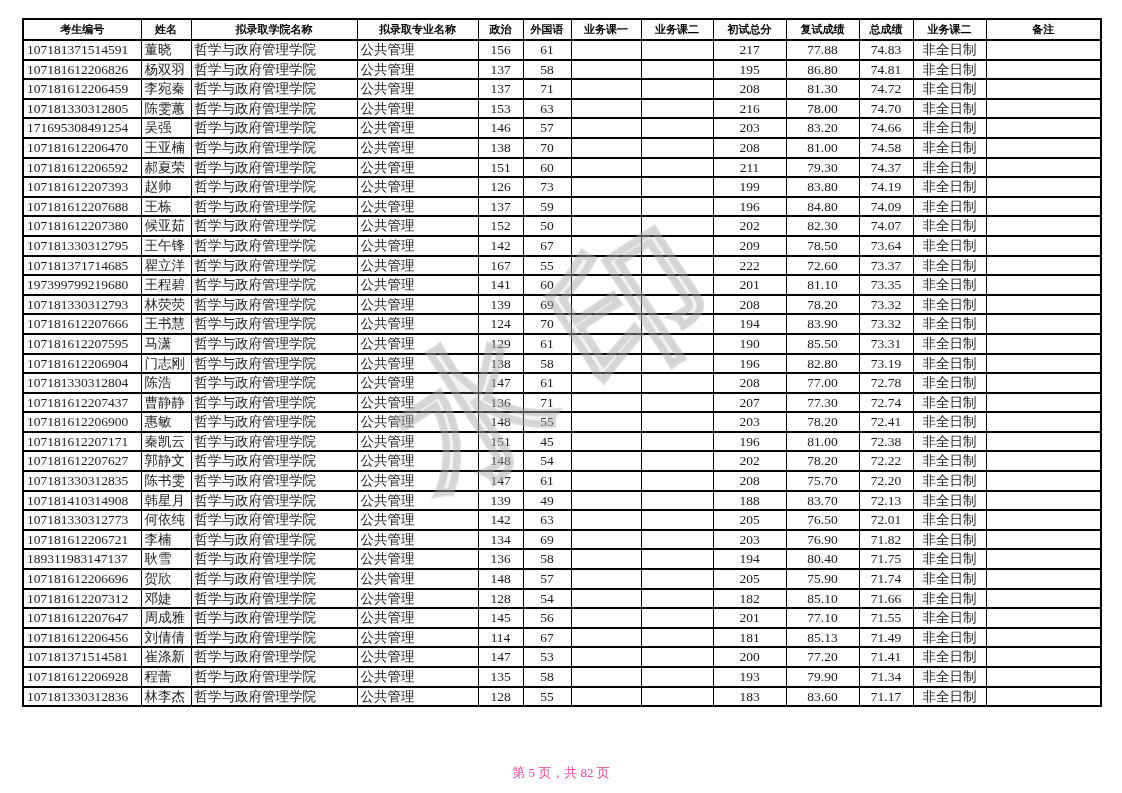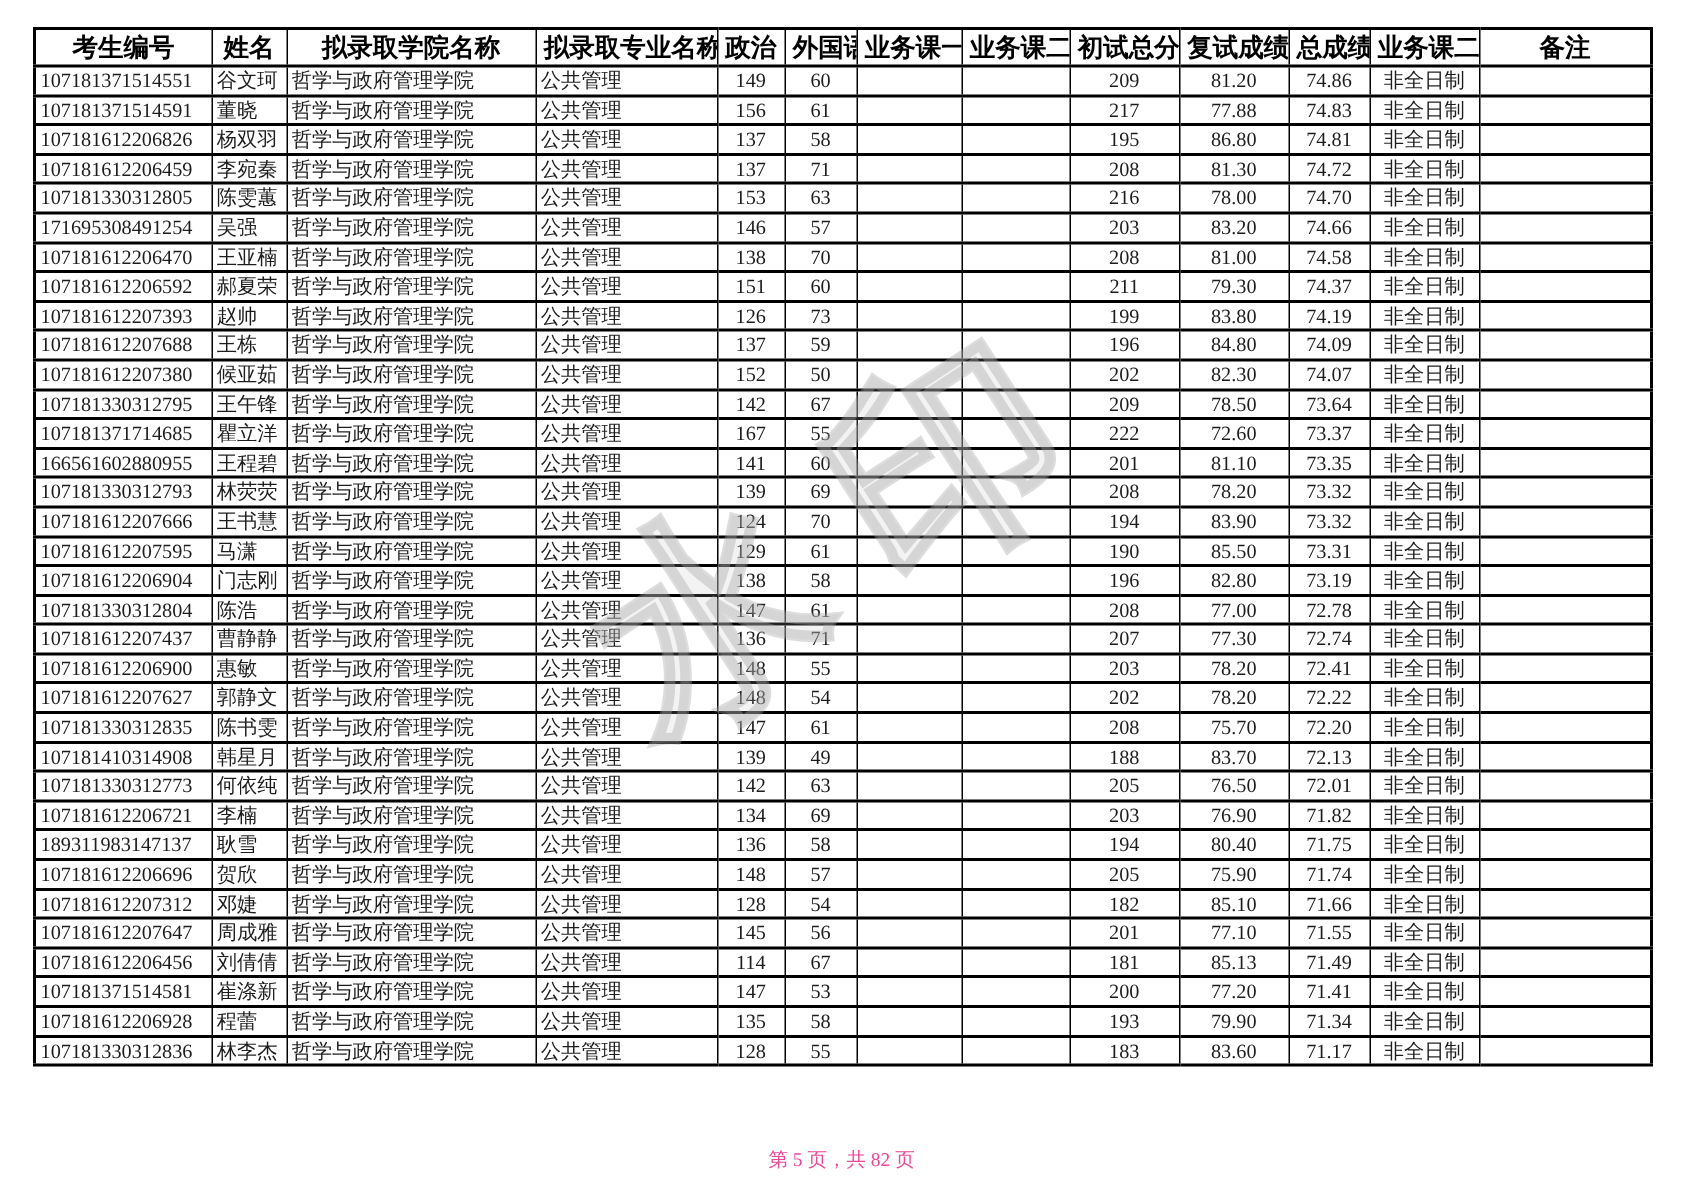--- a/index.html
+++ b/index.html
@@ -24,21 +24,21 @@
     border-bottom:2px solid #000;
     border-left:1px solid #000;
     border-right:1px solid #000;
     white-space:nowrap;
     overflow:hidden;
     color:#1c1c1c;
   }
   th {
     height:19px;
     font-family:"Liberation Sans", sans-serif;
-    font-size:17px;
+    font-size:11px;
     font-weight:bold;
     text-align:center;
     padding:0 5px;
     color:#000;
   }
   td {
     height:17.6px;
     font-family:"Liberation Serif", serif;
     font-size:13.5px;
     padding:0 3px;
@@ -108,35 +108,20 @@
           <th>业务课二</th>
           <th>初试总分</th>
           <th>复试成绩</th>
           <th>总成绩</th>
           <th>业务课二</th>
           <th>备注</th>
         </tr>
     </thead>
     <tbody>
         <tr>
-          <td class="left">107181371514551</td>
-          <td class="left">谷文珂</td>
-          <td class="left">哲学与政府管理学院</td>
-          <td class="left">公共管理</td>
-          <td class="center">149</td>
-          <td class="center">60</td>
-          <td class="center"></td>
-          <td class="center"></td>
-          <td class="center">209</td>
-          <td class="center">81.20</td>
-          <td class="center">74.86</td>
-          <td class="center">非全日制</td>
-          <td class="center"></td>
-        </tr>
-        <tr>
           <td class="left">107181371514591</td>
           <td class="left">董晓</td>
           <td class="left">哲学与政府管理学院</td>
           <td class="left">公共管理</td>
           <td class="center">156</td>
           <td class="center">61</td>
           <td class="center"></td>
           <td class="center"></td>
           <td class="center">217</td>
           <td class="center">77.88</td>
@@ -303,21 +288,21 @@
           <td class="center">55</td>
           <td class="center"></td>
           <td class="center"></td>
           <td class="center">222</td>
           <td class="center">72.60</td>
           <td class="center">73.37</td>
           <td class="center">非全日制</td>
           <td class="center"></td>
         </tr>
         <tr>
-          <td class="left">166561602880955</td>
+          <td class="left">197399799219680</td>
           <td class="left">王程碧</td>
           <td class="left">哲学与政府管理学院</td>
           <td class="left">公共管理</td>
           <td class="center">141</td>
           <td class="center">60</td>
           <td class="center"></td>
           <td class="center"></td>
           <td class="center">201</td>
           <td class="center">81.10</td>
           <td class="center">73.35</td>
@@ -423,20 +408,35 @@
           <td class="center">55</td>
           <td class="center"></td>
           <td class="center"></td>
           <td class="center">203</td>
           <td class="center">78.20</td>
           <td class="center">72.41</td>
           <td class="center">非全日制</td>
           <td class="center"></td>
         </tr>
         <tr>
+          <td class="left">107181612207171</td>
+          <td class="left">秦凯云</td>
+          <td class="left">哲学与政府管理学院</td>
+          <td class="left">公共管理</td>
+          <td class="center">151</td>
+          <td class="center">45</td>
+          <td class="center"></td>
+          <td class="center"></td>
+          <td class="center">196</td>
+          <td class="center">81.00</td>
+          <td class="center">72.38</td>
+          <td class="center">非全日制</td>
+          <td class="center"></td>
+        </tr>
+        <tr>
           <td class="left">107181612207627</td>
           <td class="left">郭静文</td>
           <td class="left">哲学与政府管理学院</td>
           <td class="left">公共管理</td>
           <td class="center">148</td>
           <td class="center">54</td>
           <td class="center"></td>
           <td class="center"></td>
           <td class="center">202</td>
           <td class="center">78.20</td>

